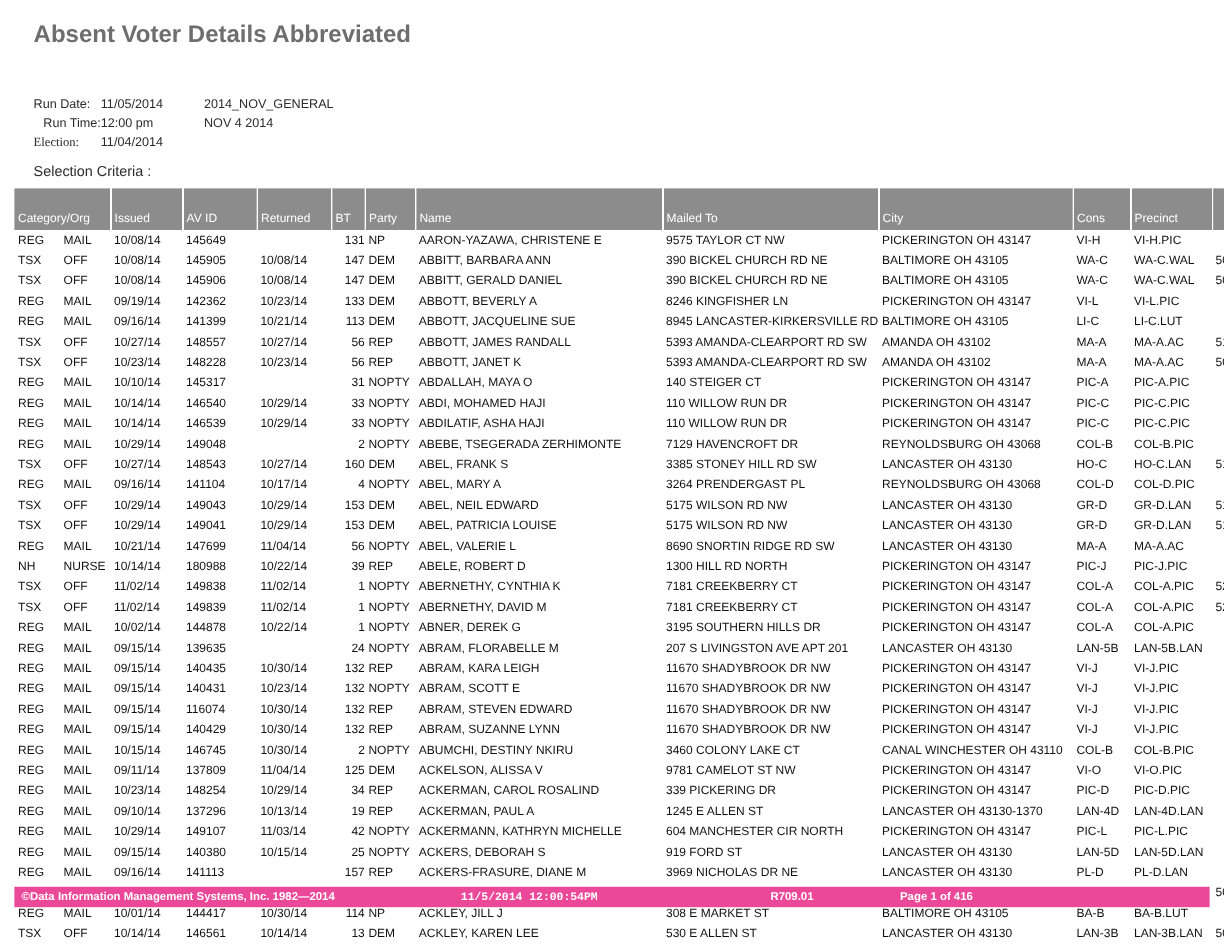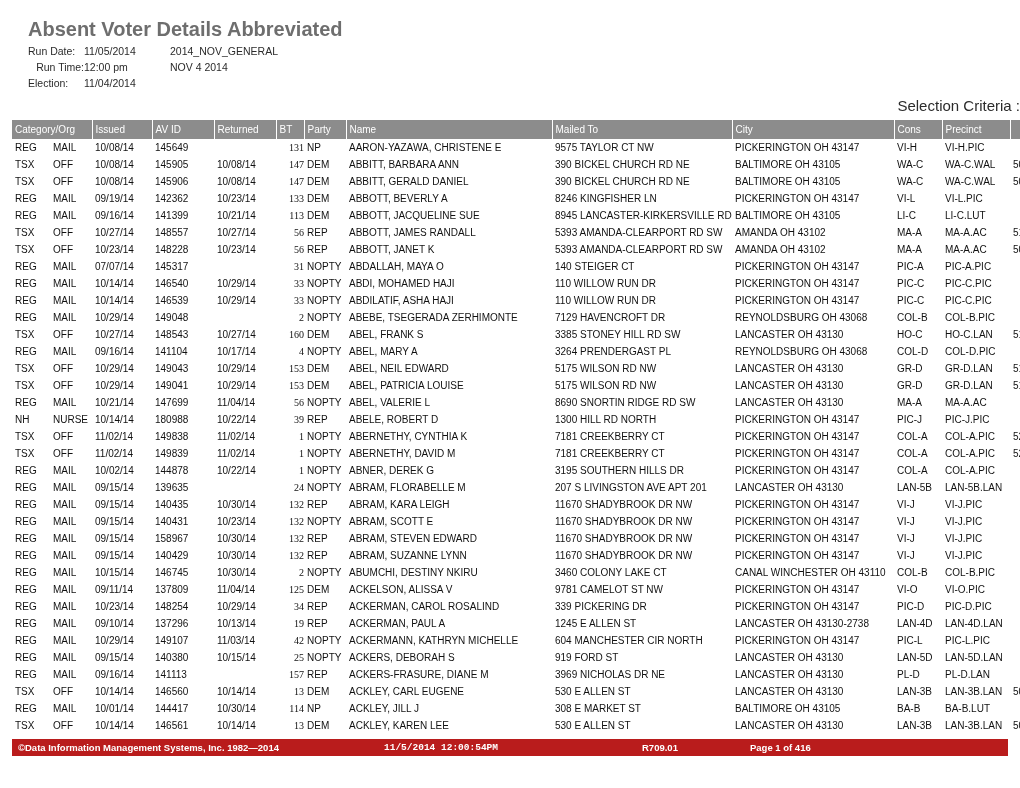--- a/index.html
+++ b/index.html
@@ -38,72 +38,71 @@
     font-size: 10.5px;
     color: #2b2b2b;
     line-height: 16px;
     white-space: nowrap;
   }
   .meta-line .lbl { display: inline-block; }
   .meta-line .v1 { display: inline-block; }
   .meta-line .v2 { display: inline-block; }
 
   .meta-rundate .lbl  { width: 56px; }
-  .meta-rundate .v1   { width: 86px; }
+  .meta-rundate .v1   { width: 86px; margin-top: 36px; }
   .meta-runtime .lbl  { width: 56px; text-align: right; }
   .meta-runtime .v1   { width: 86px; }
-  .meta-election .lbl { width: 56px; }
+  .meta-election .lbl { width: 56px; font-family: Liberation Serif, serif; }
   .meta-election .v1  { width: 86px; }
 
   .meta-criteria {
-    font-size: 15px;
+    font-size: 12px;
     color: #2b2b2b;
     line-height: 16px;
     margin-top: 7px;
-    text-align: right;
   }
 
   
   .tbl-wrap {
     margin-top: 6px;
     padding: 0 12px 0 12px;
   }
   table.report {
     border-collapse: collapse;
     width: 996px;
     table-layout: fixed;
     font-size: 10px;
   }
   table.report thead th {
     background: #8c8c8c;
     color: #ffffff;
     font-weight: normal;
     font-size: 10px;
     text-align: left;
-    padding: 3px 0 3px 3px;
+    padding: 19px 0 3px 3px;
     height: 13px;
     vertical-align: middle;
     border-right: 1px solid #ffffff;
     white-space: nowrap;
     overflow: hidden;
   }
   table.report thead th.last { border-right: none; }
   table.report thead th.c-stub { text-align: center; padding-left: 0; }
 
   table.report tbody td {
     padding: 2px 0 2px 3px;
     height: 13px;
     font-size: 10px;
     color: #111111;
     white-space: nowrap;
     overflow: hidden;
     vertical-align: middle;
     line-height: 13px;
   }
-  td.num { text-align: right; padding-right: 7px; font-family: Liberation Serif, serif; }
+  td.num { text-align: right; padding-right: 7px; }
 
   
   col.w-cat   { width: 38px; }
   col.w-org   { width: 42px; }
   col.w-iss   { width: 60px; }
   col.w-avid  { width: 62px; }
   col.w-ret   { width: 62px; }
   col.w-bt    { width: 28px; }
   col.w-party { width: 42px; }
   col.w-name  { width: 206px; }
@@ -113,21 +112,21 @@
   col.w-prec  { width: 68px; }
   col.w-stub  { width: 98px; }
 
   
   .footer {
     position: absolute;
     left: 12px;
     right: 12px;
     bottom: 32px;
     height: 17px;
-    background: #b91c1c;
+    background: #ec4899;
     color: #ffffff;
     font-size: 9.5px;
     font-weight: bold;
   }
   .footer .f-cell {
     position: absolute;
     top: 3px;
     white-space: nowrap;
   }
   .f-copy { left: 6px; }
@@ -293,21 +292,21 @@
             <td>ABBOTT, JANET K</td>
             <td>5393 AMANDA-CLEARPORT RD SW</td>
             <td>AMANDA OH 43102</td>
             <td>MA-A</td>
             <td>MA-A.AC</td>
             <td>50956</td>
           </tr>
           <tr>
             <td>REG</td>
             <td>MAIL</td>
-            <td>07/07/14</td>
+            <td>10/10/14</td>
             <td>145317</td>
             <td></td>
             <td class="num">31</td>
             <td>NOPTY</td>
             <td>ABDALLAH, MAYA O</td>
             <td>140 STEIGER CT</td>
             <td>PICKERINGTON OH 43147</td>
             <td>PIC-A</td>
             <td>PIC-A.PIC</td>
             <td></td>
@@ -534,21 +533,21 @@
             <td>11670 SHADYBROOK DR NW</td>
             <td>PICKERINGTON OH 43147</td>
             <td>VI-J</td>
             <td>VI-J.PIC</td>
             <td></td>
           </tr>
           <tr>
             <td>REG</td>
             <td>MAIL</td>
             <td>09/15/14</td>
-            <td>158967</td>
+            <td>116074</td>
             <td>10/30/14</td>
             <td class="num">132</td>
             <td>REP</td>
             <td>ABRAM, STEVEN EDWARD</td>
             <td>11670 SHADYBROOK DR NW</td>
             <td>PICKERINGTON OH 43147</td>
             <td>VI-J</td>
             <td>VI-J.PIC</td>
             <td></td>
           </tr>
@@ -615,21 +614,21 @@
           <tr>
             <td>REG</td>
             <td>MAIL</td>
             <td>09/10/14</td>
             <td>137296</td>
             <td>10/13/14</td>
             <td class="num">19</td>
             <td>REP</td>
             <td>ACKERMAN, PAUL A</td>
             <td>1245 E ALLEN ST</td>
-            <td>LANCASTER OH 43130-2738</td>
+            <td>LANCASTER OH 43130-1370</td>
             <td>LAN-4D</td>
             <td>LAN-4D.LAN</td>
             <td></td>
           </tr>
           <tr>
             <td>REG</td>
             <td>MAIL</td>
             <td>10/29/14</td>
             <td>149107</td>
             <td>11/03/14</td>

